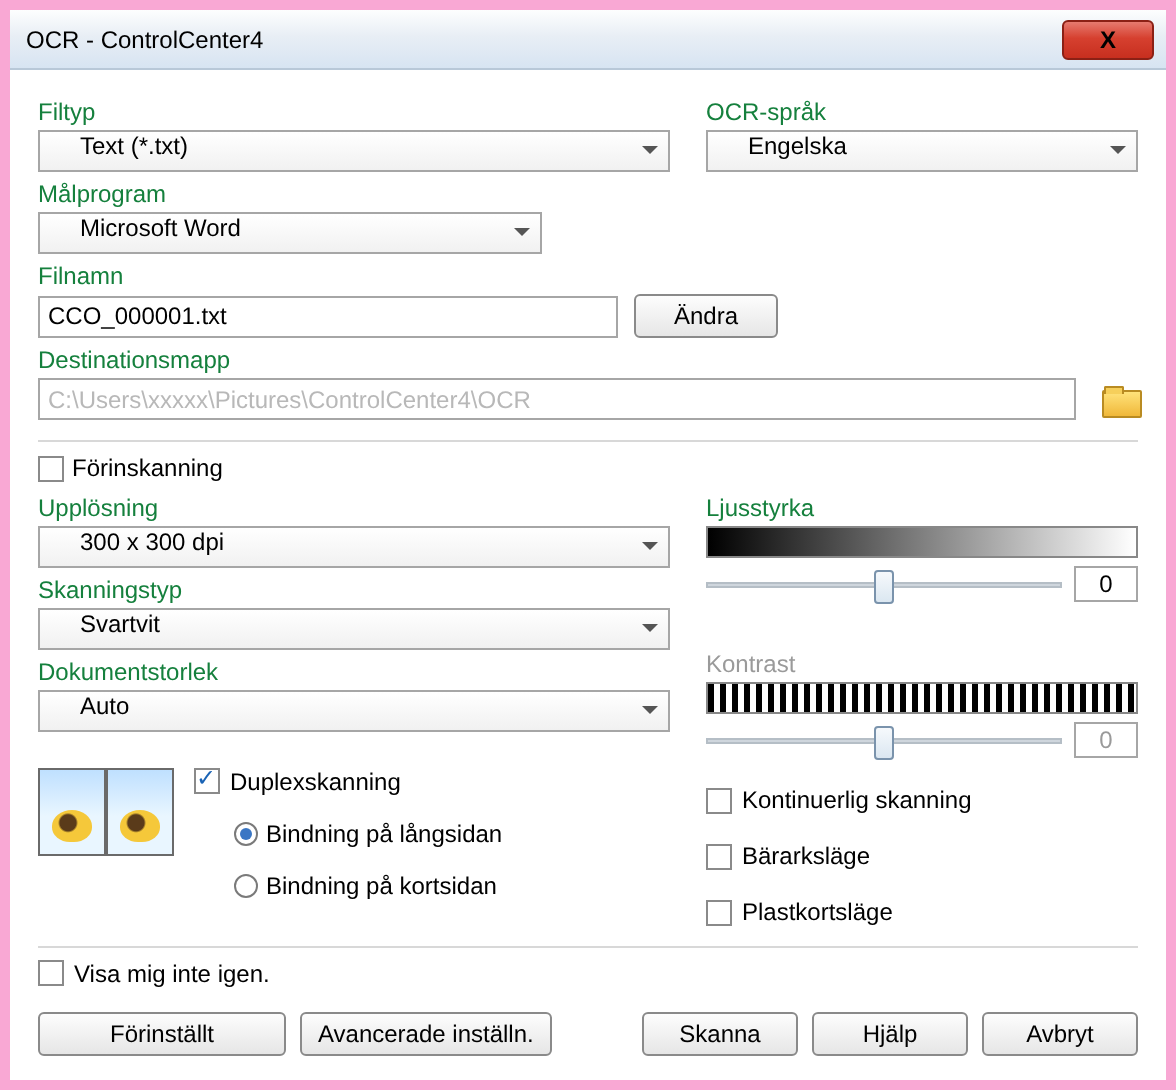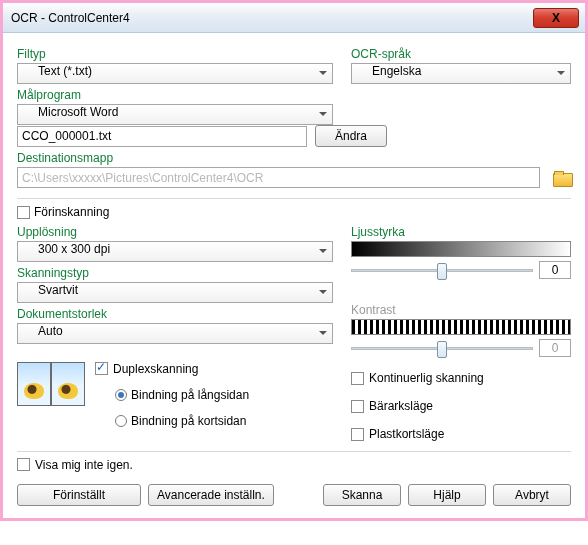--- a/index.html
+++ b/index.html
@@ -1,17 +1,17 @@
 <!DOCTYPE html>
 <html><head>
 <meta charset="utf-8">
 <style>
 *{box-sizing:border-box;margin:0;padding:0;font-family:"Segoe UI",Tahoma,sans-serif;font-size:12px;color:#000}
 body{background:#fff}
-.window{width:588px;border:3px solid #f9a8d4;background:#fff;box-shadow:0 0 8px rgba(0,0,0,.3)}
+.window{width:588px;border:5px solid #f9a8d4;background:#fff;box-shadow:0 0 8px rgba(0,0,0,.3)}
 .titlebar{height:30px;background:linear-gradient(#fdfefe,#e8eef5 45%,#d7e4f2);display:flex;align-items:center;padding:0 0 0 8px;border-bottom:1px solid #b8c8d8}
 .titlebar-text{flex:1;color:#000}
 .close-btn{width:46px;height:20px;margin-right:6px;background:linear-gradient(#e67a6f,#d6402f 45%,#c72f1f);border:1px solid #8b2015;border-radius:3px;display:flex;align-items:center;justify-content:center;color:#fff;font-weight:bold;font-size:11px;cursor:pointer}
 .content{padding:10px 14px 12px}
 .row{display:flex;gap:18px}
 .col-l{flex:0 0 316px}
 .col-r{flex:1}
 .field-label{margin:4px 0 2px;color:#15803d}
 .select{width:100%;height:21px;border:1px solid #a6a6a6;background:linear-gradient(#fff,#f1f1f1);padding:0 20px 0 20px;position:relative;cursor:pointer}
 .select::after{content:"";position:absolute;right:5px;top:7px;border:4px solid transparent;border-top-color:#555}
@@ -69,24 +69,25 @@
         <div class="field-label">Filtyp</div>
         <div class="select"><span>Text (*.txt)</span></div>
       </div>
       <div class="col-r">
         <div class="field-label">OCR-språk</div>
         <div class="select"><span>Engelska</span></div>
       </div>
     </div>
 
     <div class="field-label">Målprogram</div>
-    <div style="width:316px">
+    <div style="width:252px">
       <div class="select"><span>Microsoft Word</span></div>
     </div>
 
+    <div class="field-label">Filnamn</div>
     <div style="display:flex;gap:8px;align-items:center">
       <input class="text-input" style="width: 290px;" value="CCO_000001.txt">
       <button class="btn btn-wide">
           <span>Ändra</span>
         </button>
     </div>
 
     <div class="field-label">Destinationsmapp</div>
     <div class="dest-row">
       <input class="text-input" readonly="" value="C:\Users\xxxxx\Pictures\ControlCenter4\OCR" style="">

